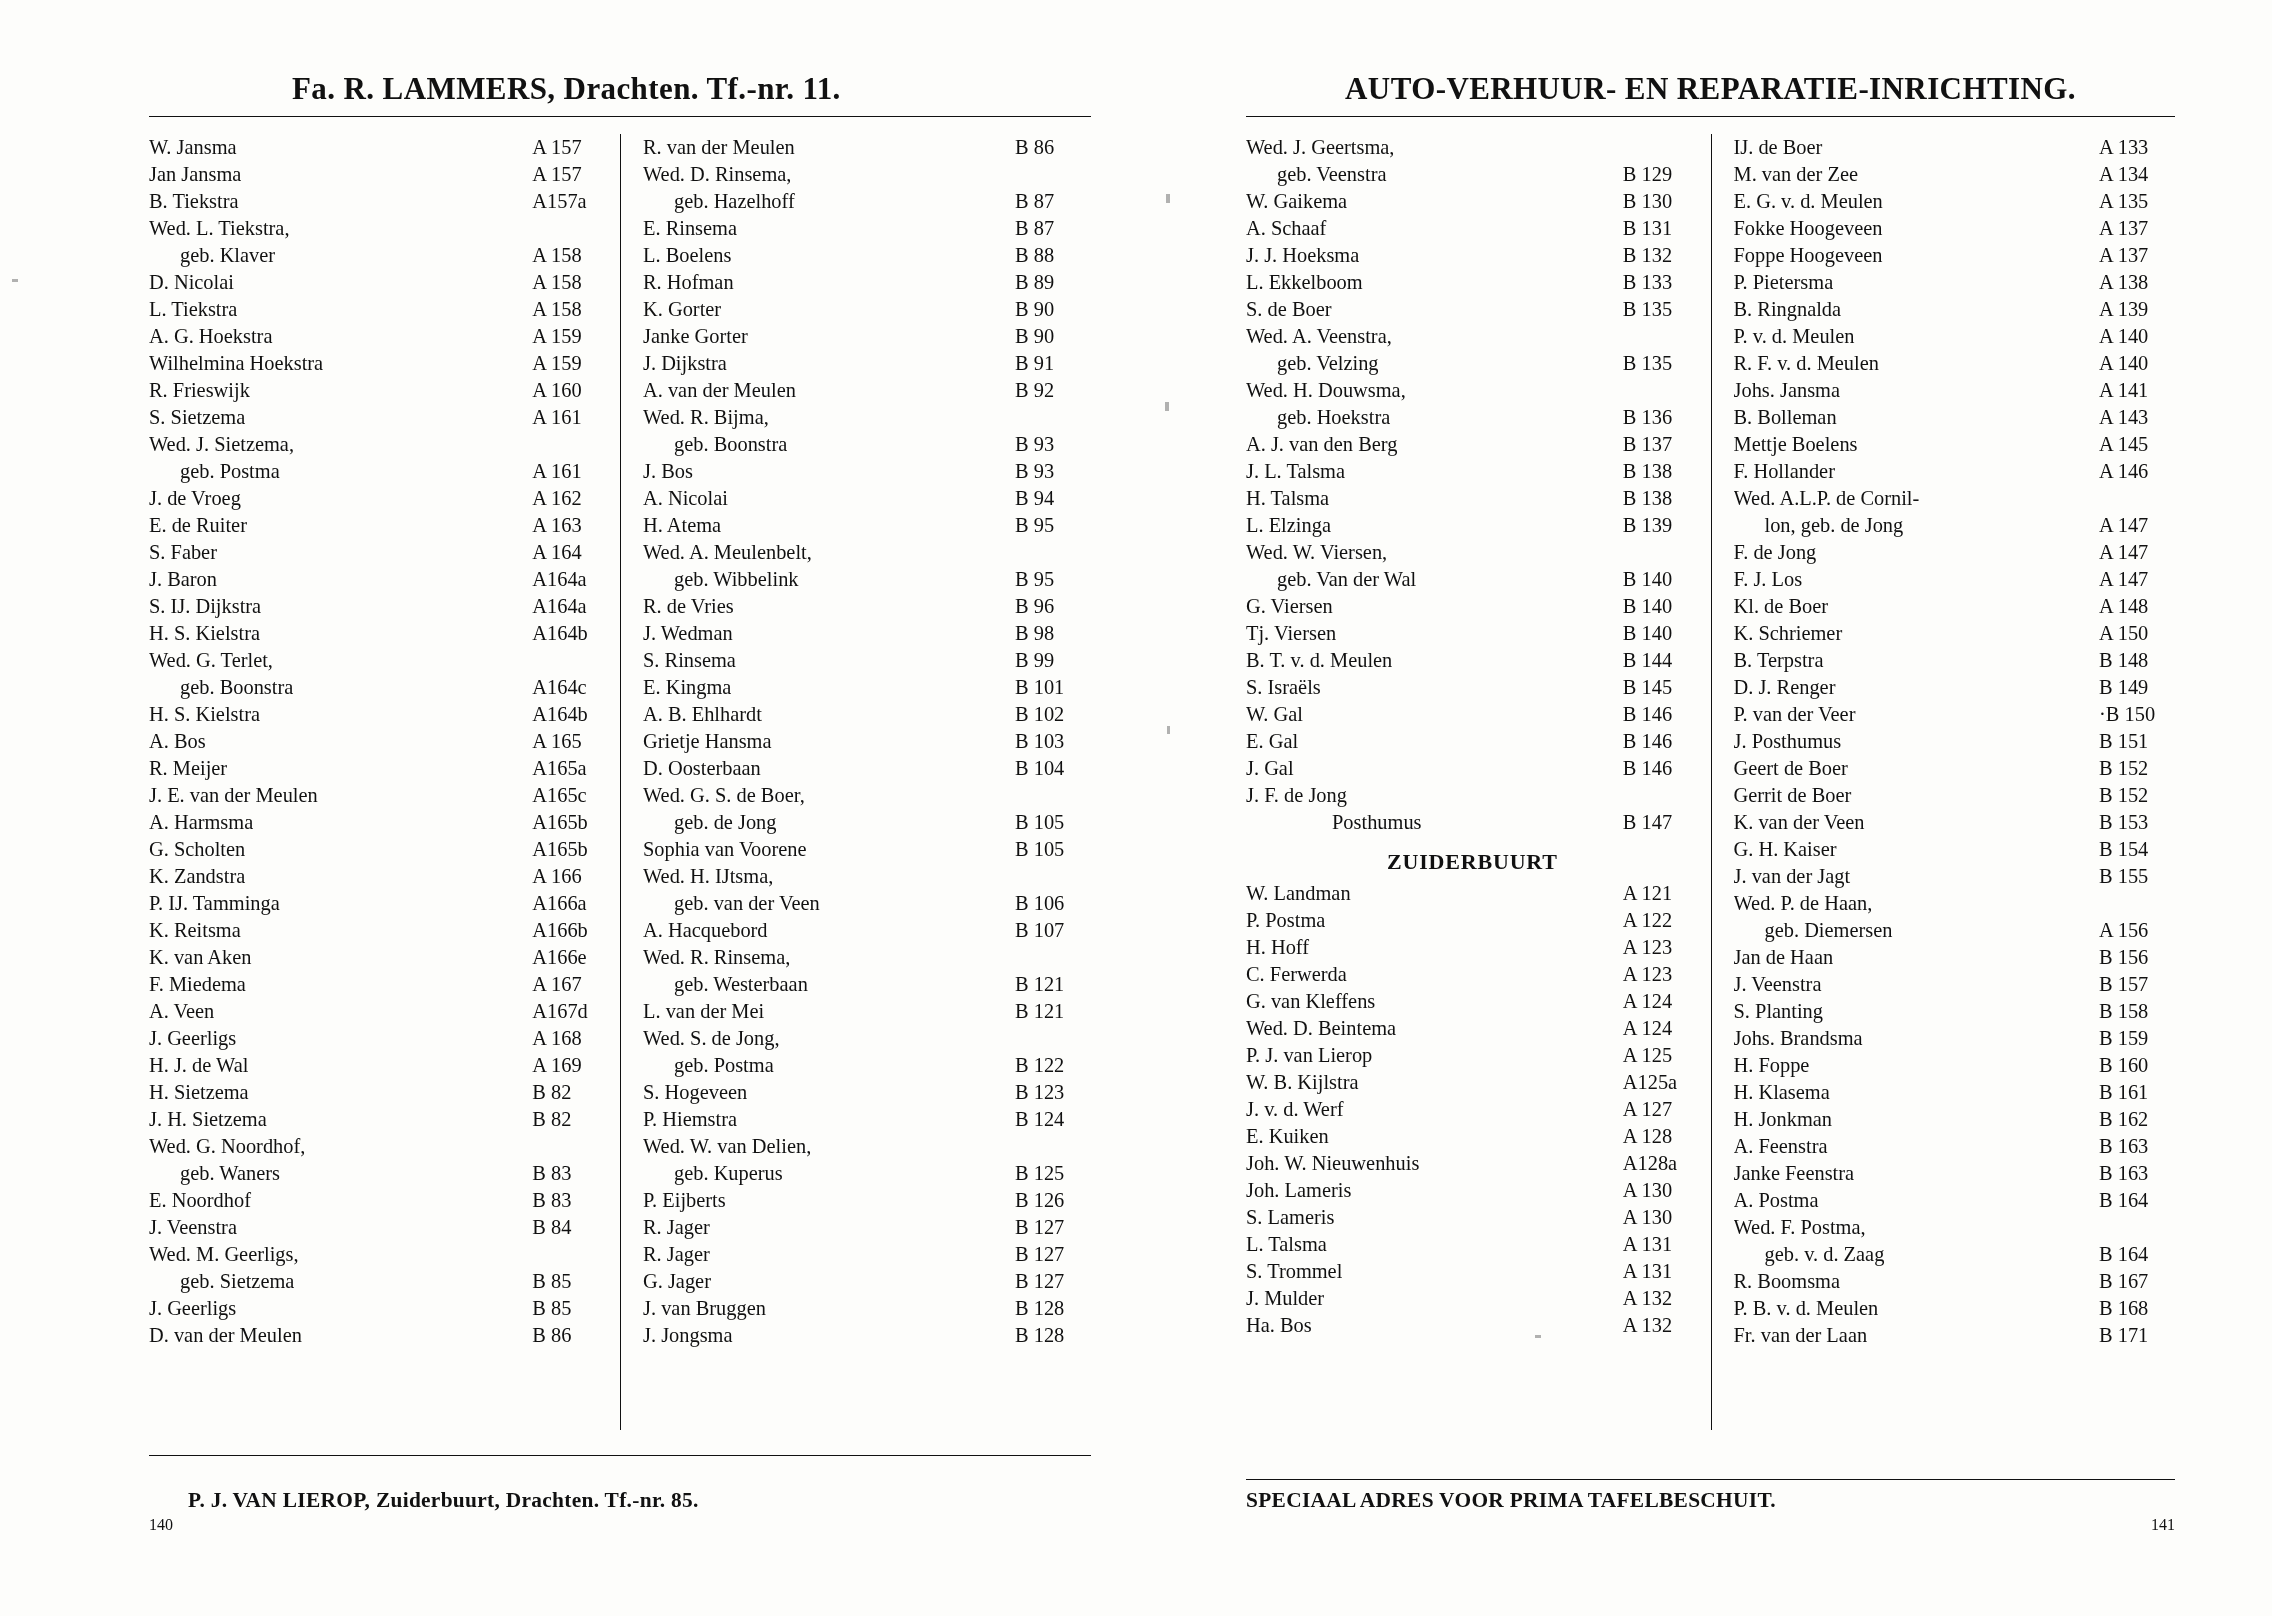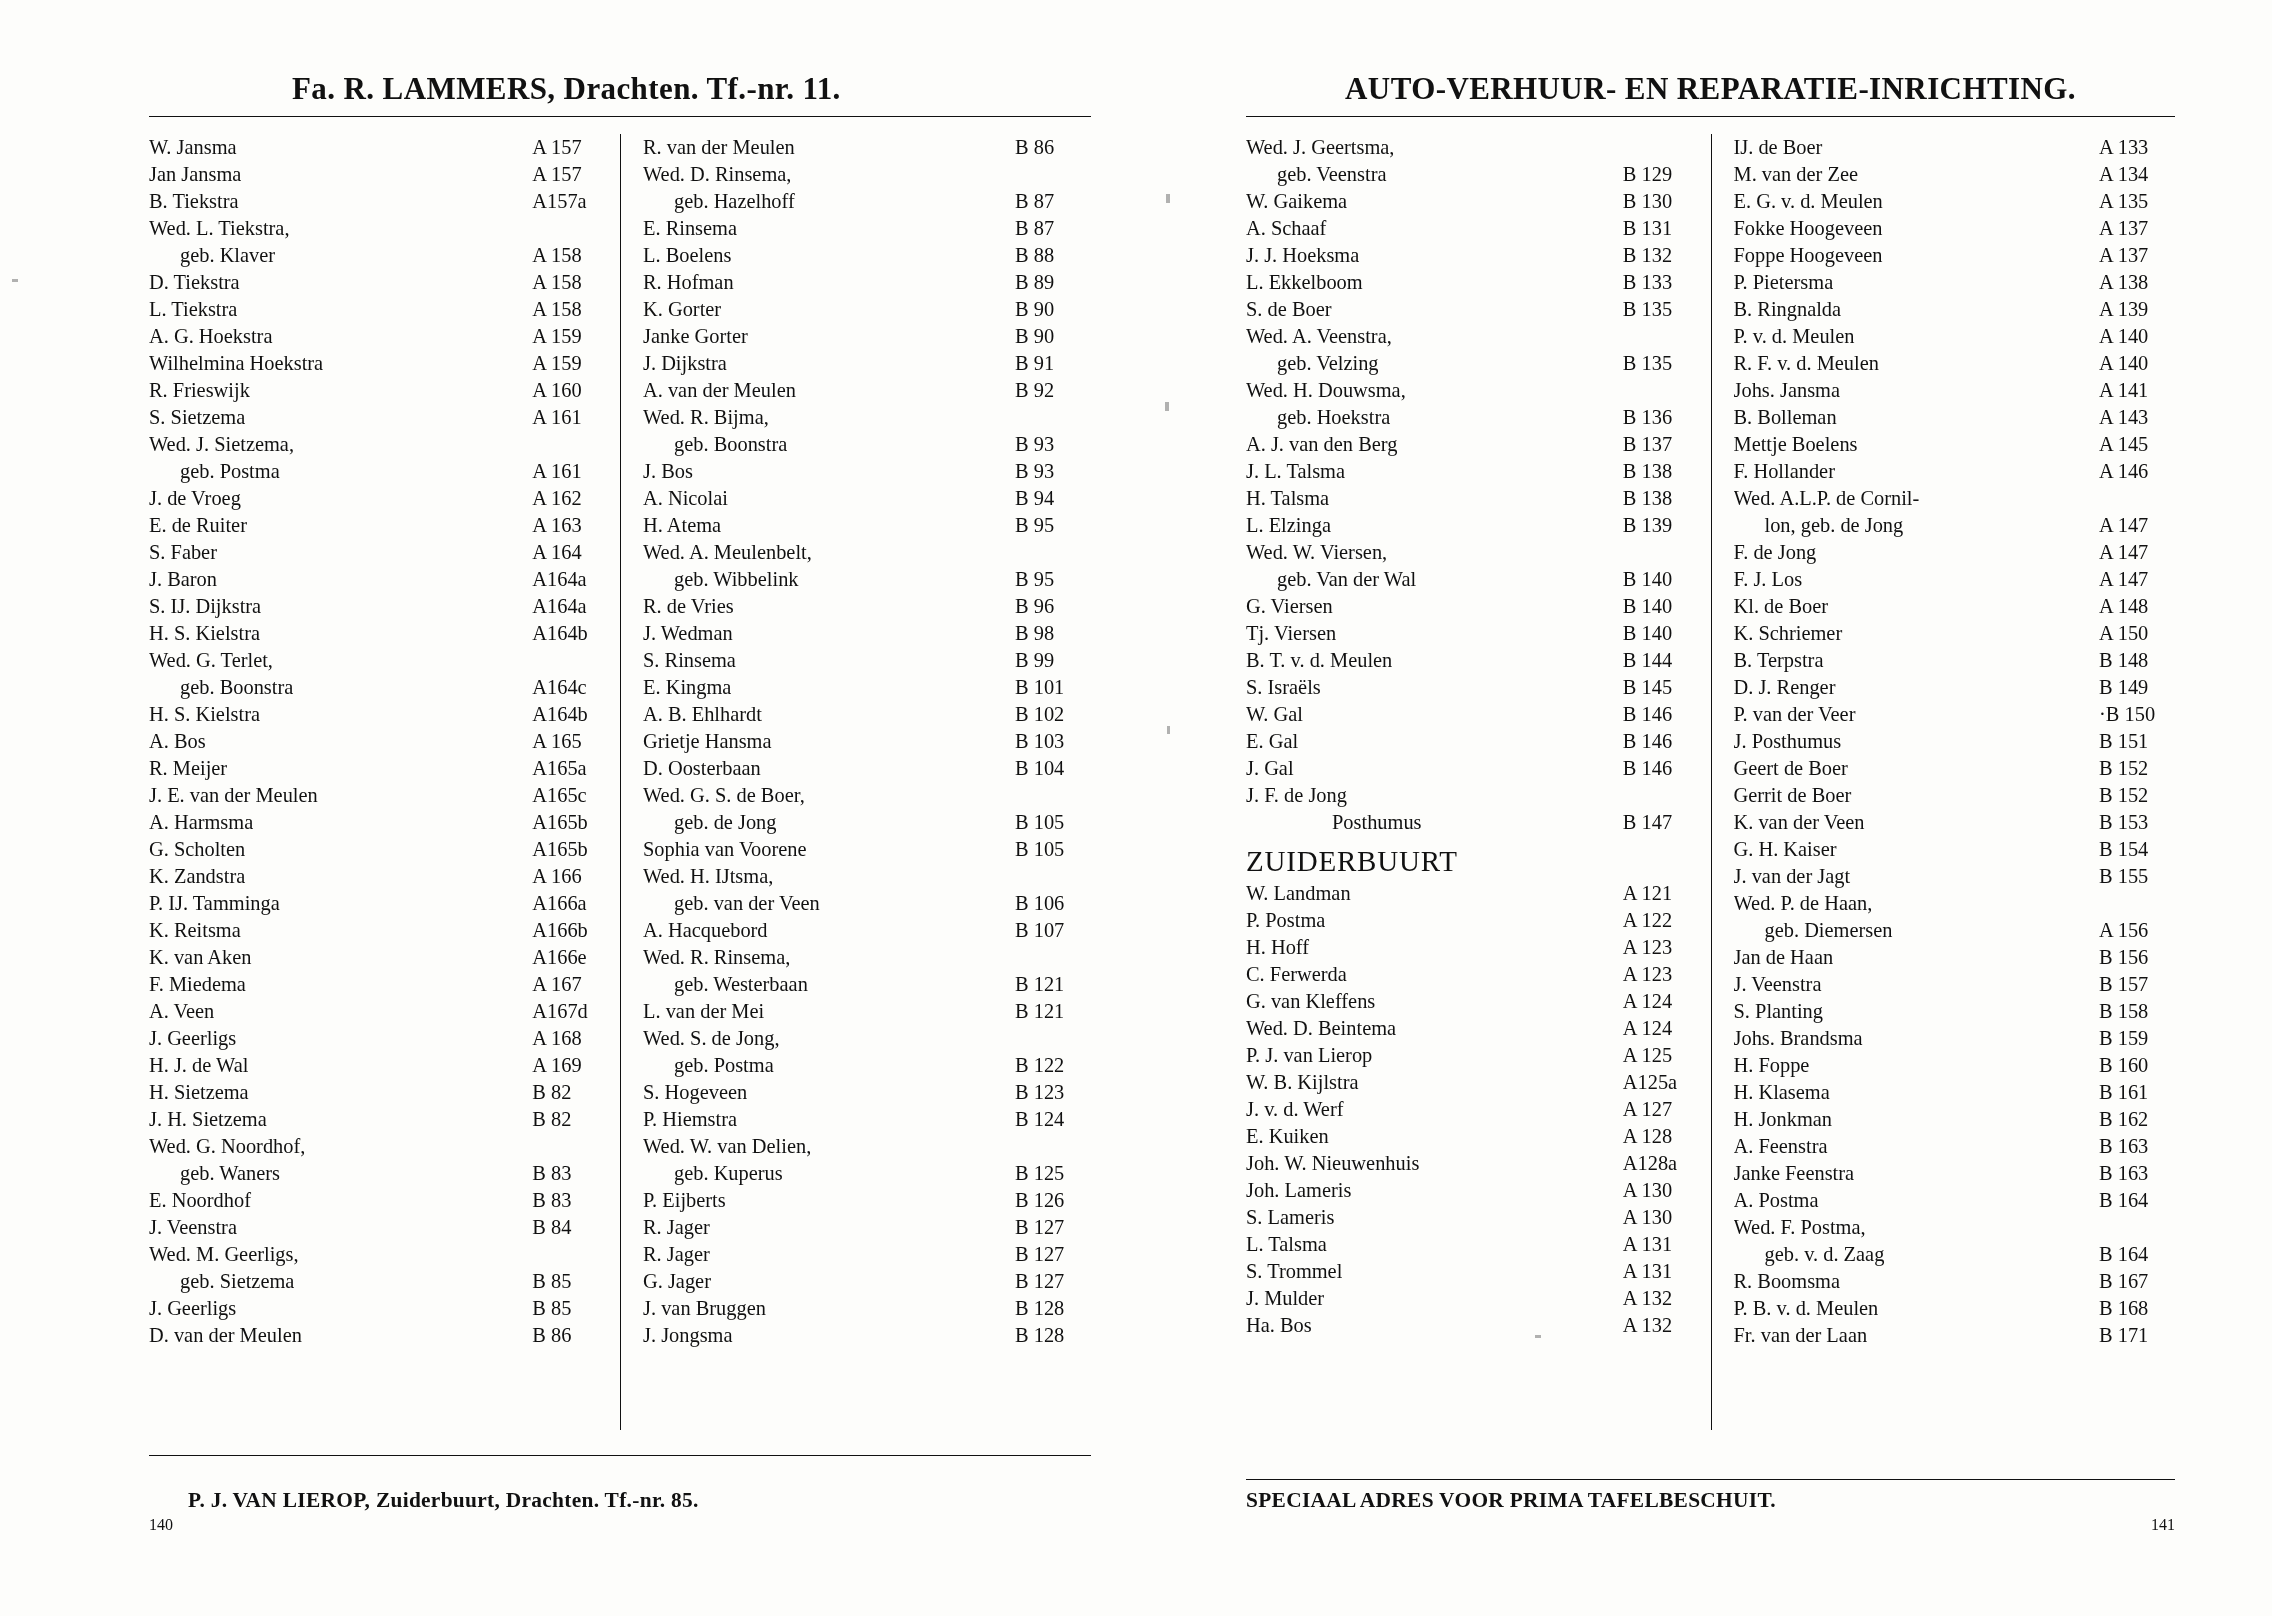--- a/index.html
+++ b/index.html
@@ -86,23 +86,23 @@
   .entry .cd {
     flex: 0 0 auto;
     width: 76px;
     text-align: left;
     padding-left: 3.9px;
   }
   .entry.indent .nm { padding-left: 31px; }
   .entry.indent2 .nm { padding-left: 86px; }
 
   .section-head {
-    font-size: 29px;
-    font-weight: normal;
-    text-align: left;
+    font-size: 22px;
+    font-weight: bold;
+    text-align: center;
     letter-spacing: 0.8px;
     line-height: 27px;
     padding: 11.7px 0 5.2px 0;
   }
 
   .footline {
     font-size: 21.4px;
     font-weight: bold;
     letter-spacing: 0.3px;
     white-space: nowrap;
@@ -158,21 +158,21 @@
             </div>
             <div class="entry">
               <span class="nm">Wed.  L.  Tiekstra,</span>
               <span class="cd"></span>
             </div>
             <div class="entry indent">
               <span class="nm">geb.  Klaver</span>
               <span class="cd">A 158</span>
             </div>
             <div class="entry">
-              <span class="nm">D.  Tiekstra</span>
+              <span class="nm">D.  Nicolai</span>
               <span class="cd">A 158</span>
             </div>
             <div class="entry">
               <span class="nm">L.  Tiekstra</span>
               <span class="cd">A 158</span>
             </div>
             <div class="entry">
               <span class="nm">A.  G.  Hoekstra</span>
               <span class="cd">A 159</span>
             </div>

